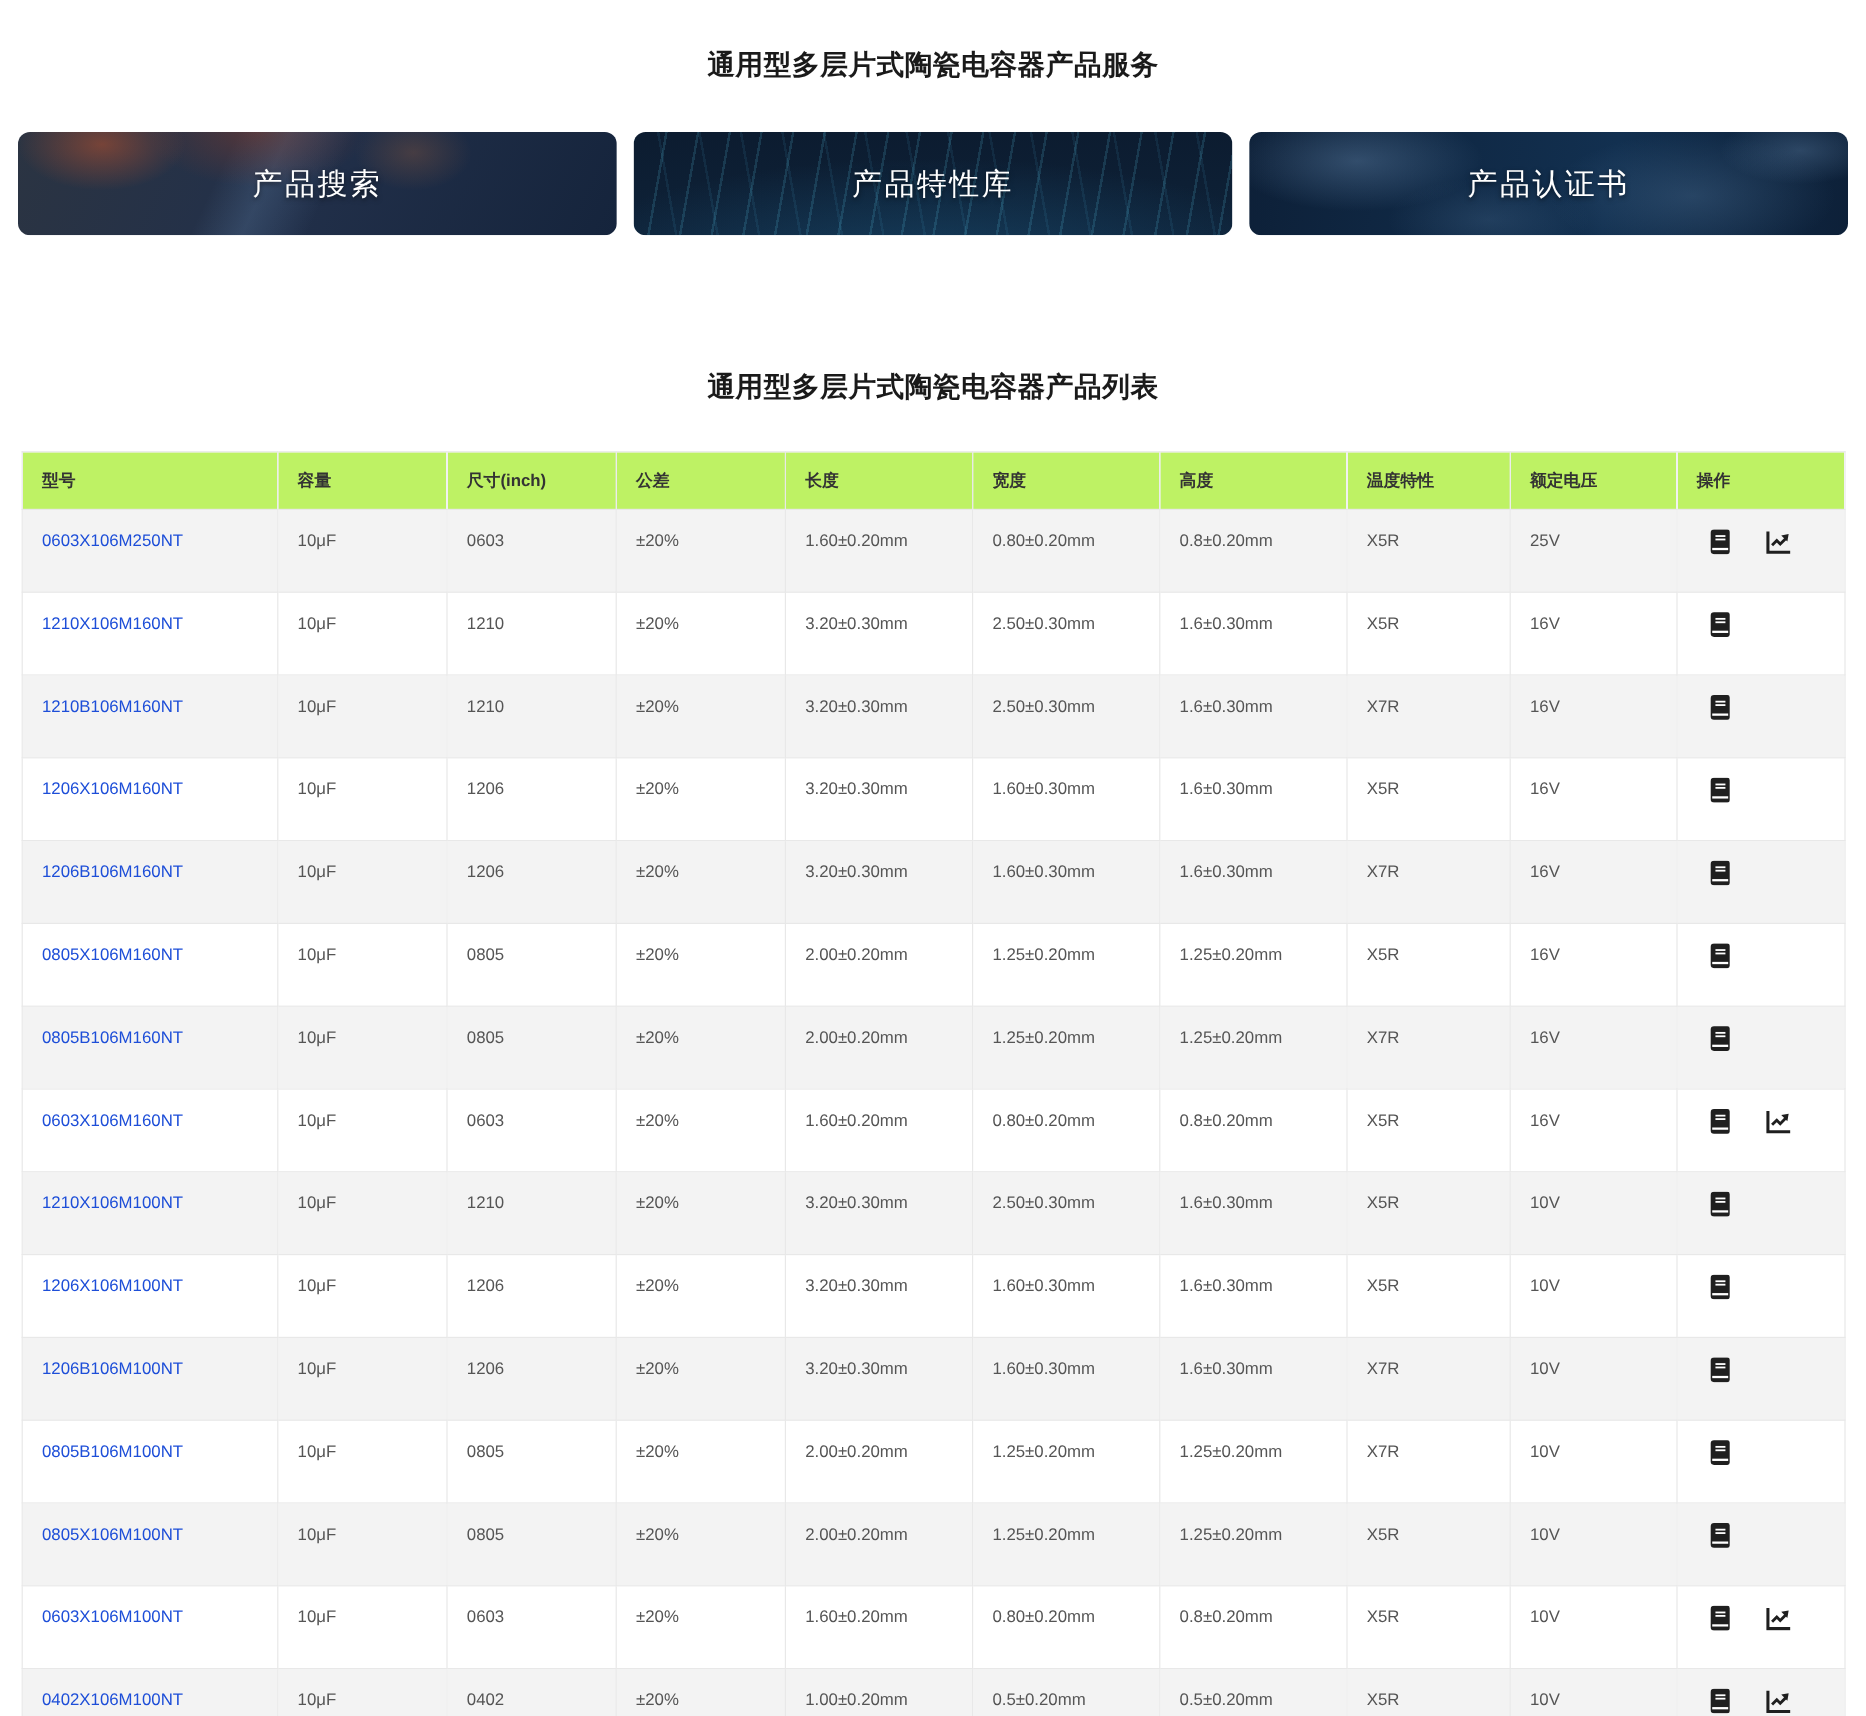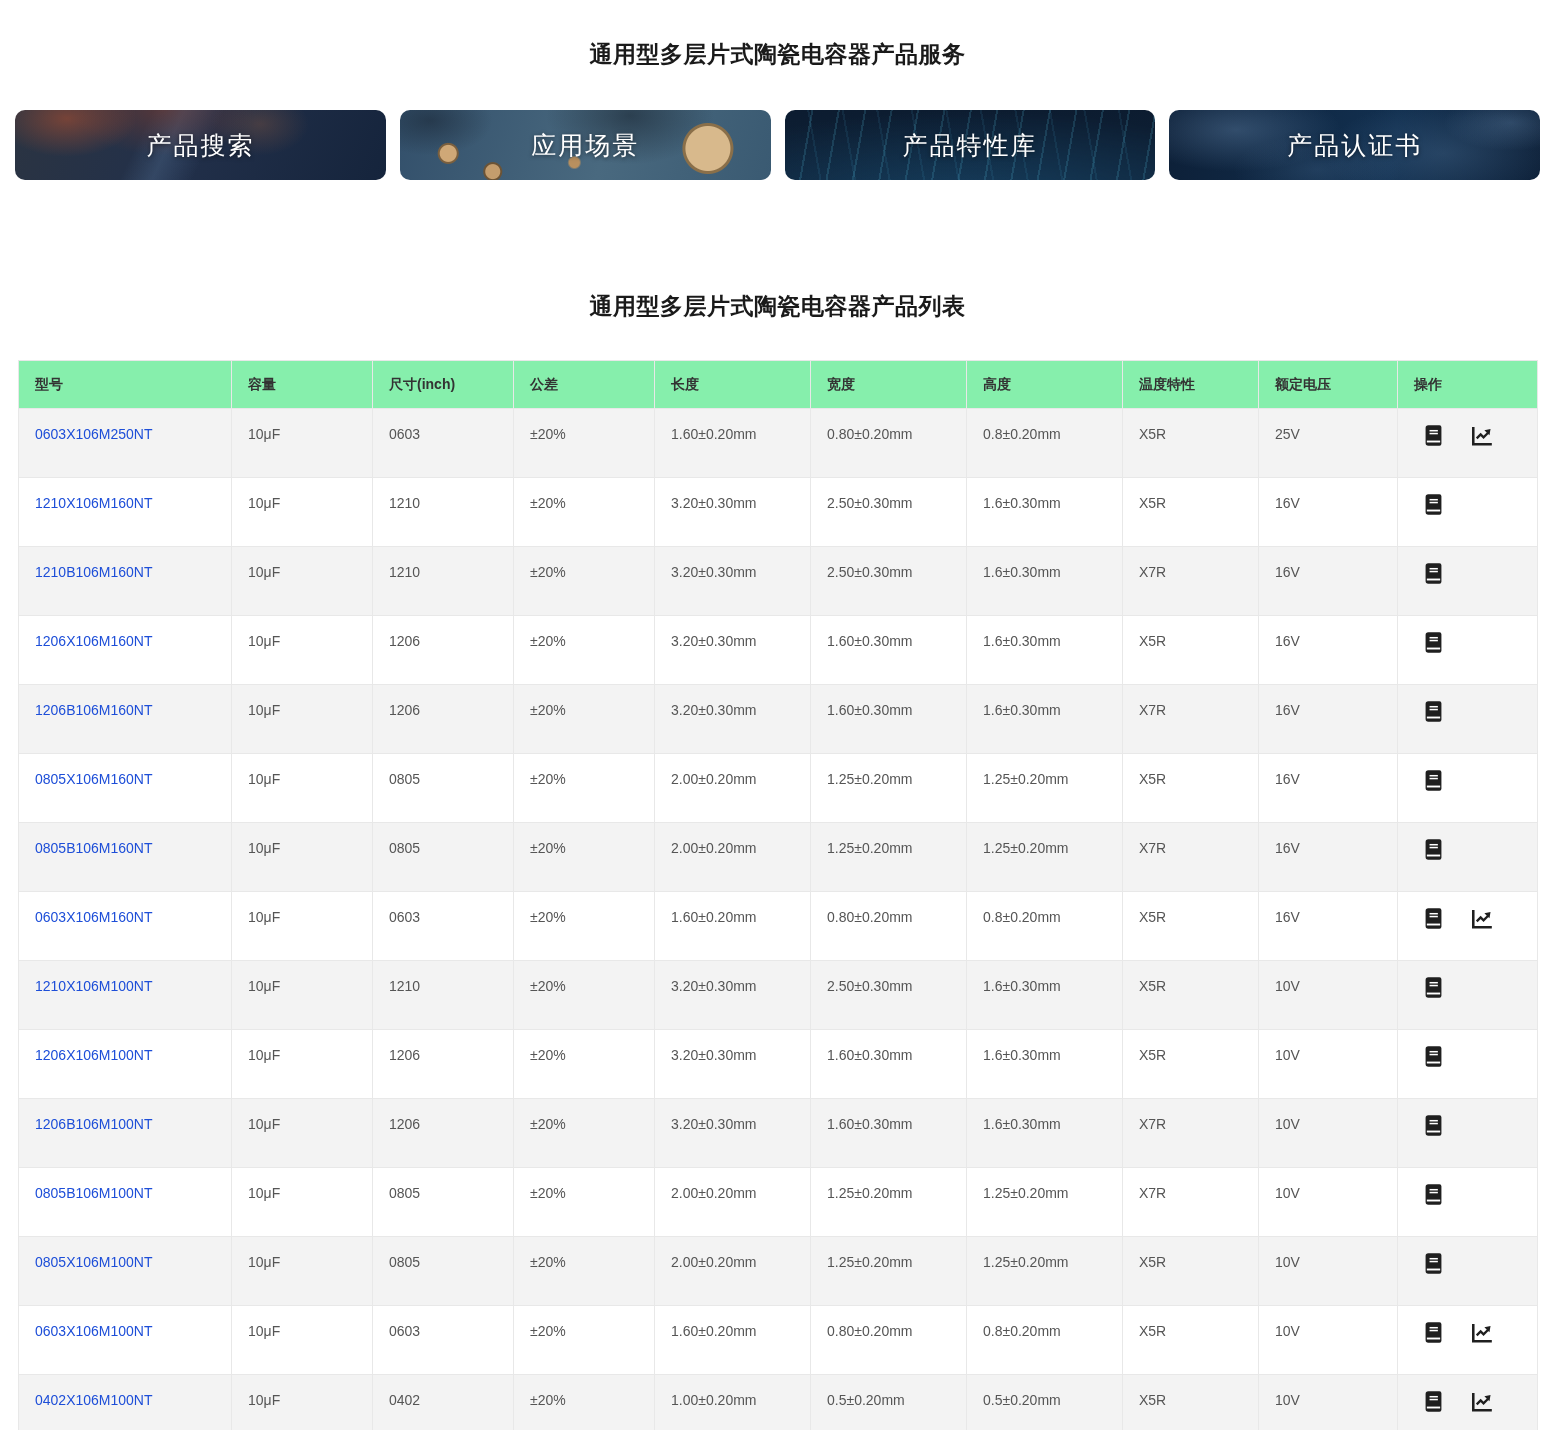--- a/index.html
+++ b/index.html
@@ -11,21 +11,21 @@
   }
   .page-title {
     text-align:center; font-size:23px; font-weight:bold; color:#1a1a1a;
     padding-top:27px; letter-spacing:.5px;margin-top:12px;
   }
   
   .banner-row {
     display:flex; gap:14px; padding:0 15px; margin-top:40px;
   }
   .banner {
-    flex:1 1 0; height:70px; border-radius:10px; cursor:pointer;
+    flex:1 1 0; height:86px; border-radius:10px; cursor:pointer;
     display:flex; align-items:center; justify-content:center;
     overflow:hidden; position:relative;
   }
   .banner-label {
     color:#fff; font-size:25px; font-weight:500; letter-spacing:2px;
     text-shadow:0 1px 4px rgba(0,0,0,.55); position:relative; z-index:2;
   }
   .banner-search {
     background:
       radial-gradient(100px 55px at 14% 12%, rgba(196,84,44,.50), transparent 70%),
@@ -66,21 +66,21 @@
   table.products {
     width:100%; border-collapse:collapse; table-layout:fixed;
     border:1px solid #e8e8e8; font-size:14px;
   }
   th, td {
     border:1px solid #e8e8e8; text-align:left;
     padding:0 0 0 16px; overflow:hidden; white-space:nowrap;
   }
   thead th {
     height:48px; font-weight:bold; color:#333; vertical-align:middle;
-    background:#86efac;
+    background:#bef264;
   }
   tbody td {
     height:69px; vertical-align:top; padding-top:17px; color:#555;
   }
   tbody td.model { color:#1d4ed8; }
   tbody tr:nth-child(odd) { background:#f3f3f3; }
   tbody tr:nth-child(even) { background:#ffffff; }
   td.ops { padding-top:14px; padding-left:24px; }
   .icon-btn {
     display:inline-block; background:none; border:none; cursor:pointer;
@@ -89,23 +89,20 @@
   .icon-btn svg { display:block; }
 </style>
 </head>
 <body>
 
 <h1 class="page-title">通用型多层片式陶瓷电容器产品服务</h1>
 
 <div class="banner-row">
   <div class="banner banner-search">
     <span class="banner-label">产品搜索</span>
-  </div>
-  <div class="banner banner-scene">
-    <span class="banner-label">应用场景</span>
   </div>
   <div class="banner banner-features">
     <span class="banner-label">产品特性库</span>
   </div>
   <div class="banner banner-cert">
     <span class="banner-label">产品认证书</span>
   </div>
 </div>
 
 <h2 class="page-title list-title">通用型多层片式陶瓷电容器产品列表</h2>

